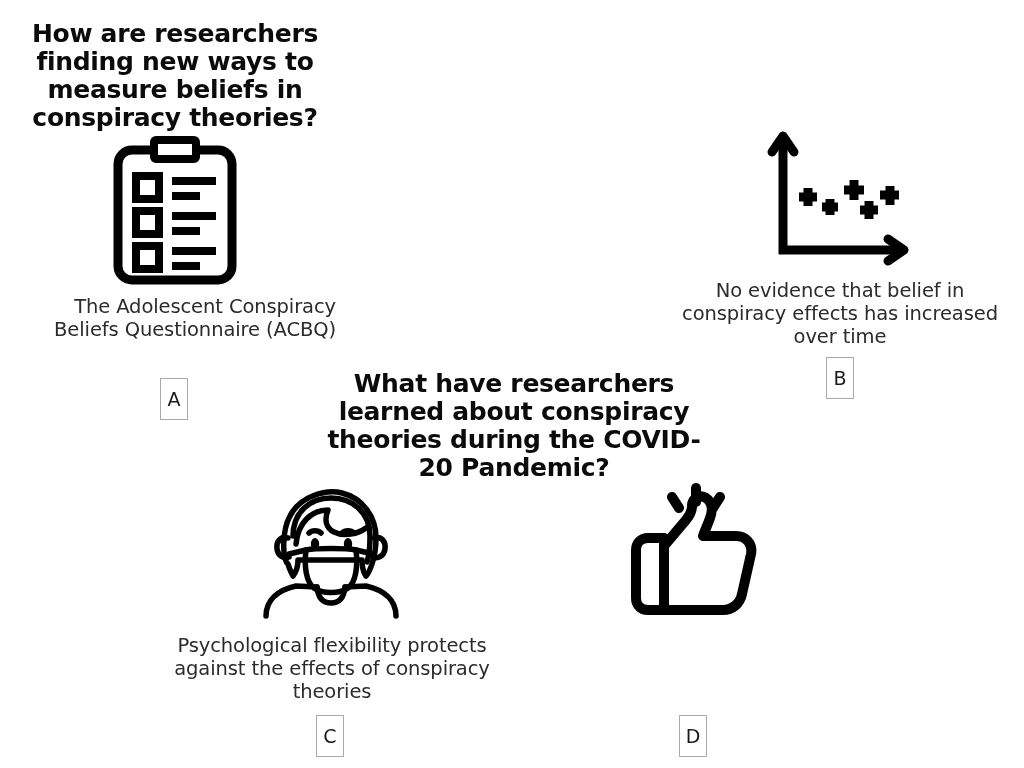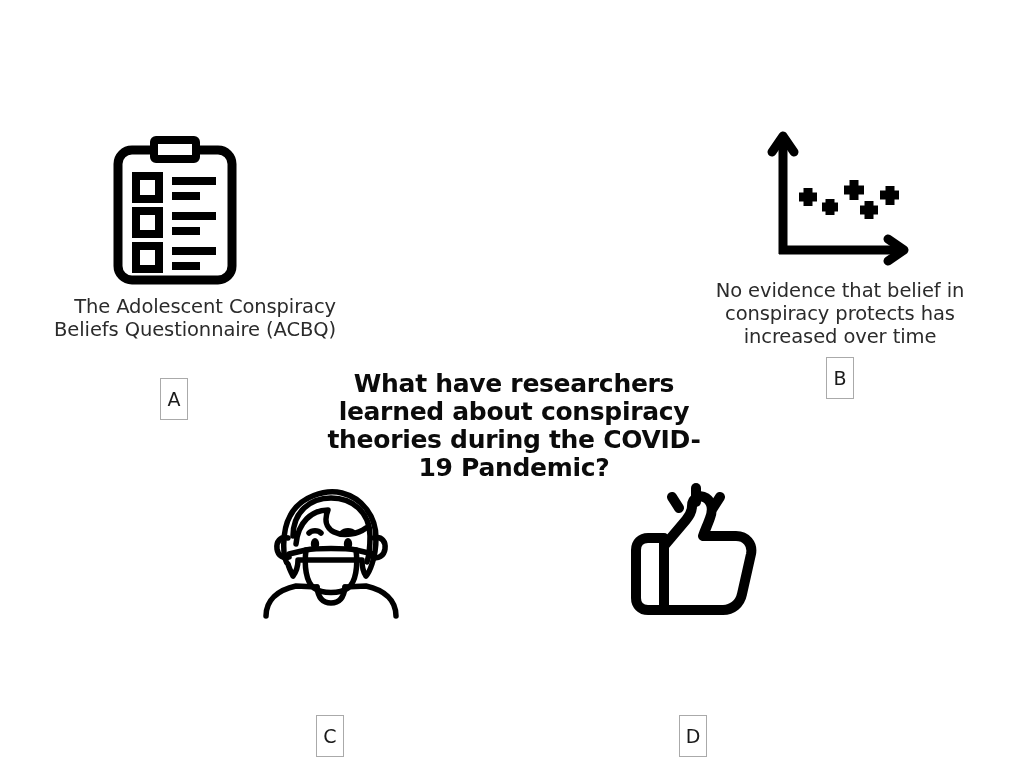--- a/index.html
+++ b/index.html
@@ -86,20 +86,21 @@
   #panel-d-caption { left: 533px; top: 637px; width: 322px; }
   #badge-d         { left: 679px; top: 715px; }
 
   svg { display: block; overflow: visible; }
 </style>
 </head>
 <body>
 
 <div class="canvas">
 
+  <div class="block heading" id="panel-a-heading">How are researchers finding new ways to measure beliefs in conspiracy theories?</div>
 
   <div class="block icon-wrap" id="panel-a-icon">
     <svg viewBox="0 0 130 148" width="130" height="148" aria-hidden="true">
 
       <rect x="8" y="12" width="114" height="130" rx="14" ry="14" fill="#ffffff" stroke="#000000" stroke-width="9"></rect>
 
       <rect x="44" y="2" width="42" height="19" rx="2" ry="2" fill="#ffffff" stroke="#000000" stroke-width="8"></rect>
 
       <rect x="26" y="38" width="23" height="23" fill="none" stroke="#000000" stroke-width="8"></rect>
       <line x1="62" y1="43" x2="106" y2="43" stroke="#000000" stroke-width="8" stroke-linecap="butt"></line>
@@ -142,25 +143,25 @@
 
         <line x1="92" y1="84" x2="110" y2="84"></line>
           <line x1="101" y1="75" x2="101" y2="93"></line>
 
         <line x1="112" y1="69" x2="131" y2="69"></line>
           <line x1="122" y1="60" x2="122" y2="79"></line>
       </g>
     </svg>
   </div>
 
-  <div class="block caption" id="panel-b-caption">No evidence that belief in conspiracy protects has increased over time</div>
+  <div class="block caption" id="panel-b-caption">No evidence that belief in conspiracy effects has increased over time</div>
 
   <div class="badge" id="badge-b">B</div>
 
-  <div class="block heading" id="center-heading">What have researchers learned about conspiracy theories during the COVID-19 Pandemic?</div>
+  <div class="block heading" id="center-heading">What have researchers learned about conspiracy theories during the COVID-20 Pandemic?</div>
 
   <div class="block icon-wrap" id="panel-c-icon">
     <svg viewBox="0 0 138 130" width="138" height="130" aria-hidden="true">
       <g fill="none" stroke="#000000" stroke-width="5.5" stroke-linecap="round" stroke-linejoin="round">
 
         <path d="M26 78 C20 74 20 44 28 30 C38 10 64 3 80 7
                  C100 12 114 30 114 52 C114 64 112 72 110 78
                  C108 84 106 88 104 90
                  C101 86 100 80 100 74
                  L36 74 C36 80 34 86 31 90
@@ -186,20 +187,21 @@
                  C94 96 96 80 94 64"></path>
 
         <path d="M55 101 C56 111 60 117 69 117 C78 117 82 111 83 101"></path>
 
         <path d="M4 130 C4 114 16 104 34 100 L55 101"></path>
         <path d="M134 130 C134 114 122 104 104 100 L83 101"></path>
       </g>
     </svg>
   </div>
 
+  <div class="block caption" id="panel-c-caption">Psychological flexibility protects against the effects of conspiracy theories</div>
 
   <div class="badge" id="badge-c">C</div>
 
   <div class="block icon-wrap" id="panel-d-icon">
     <svg viewBox="0 0 140 136" width="140" height="136" aria-hidden="true">
       <g fill="none" stroke="#000000" stroke-width="10" stroke-linecap="round" stroke-linejoin="round">
 
         <line x1="68" y1="6" x2="68" y2="20"></line>
         <line x1="44" y1="15" x2="51" y2="26"></line>
         <line x1="92" y1="15" x2="85" y2="26"></line>

